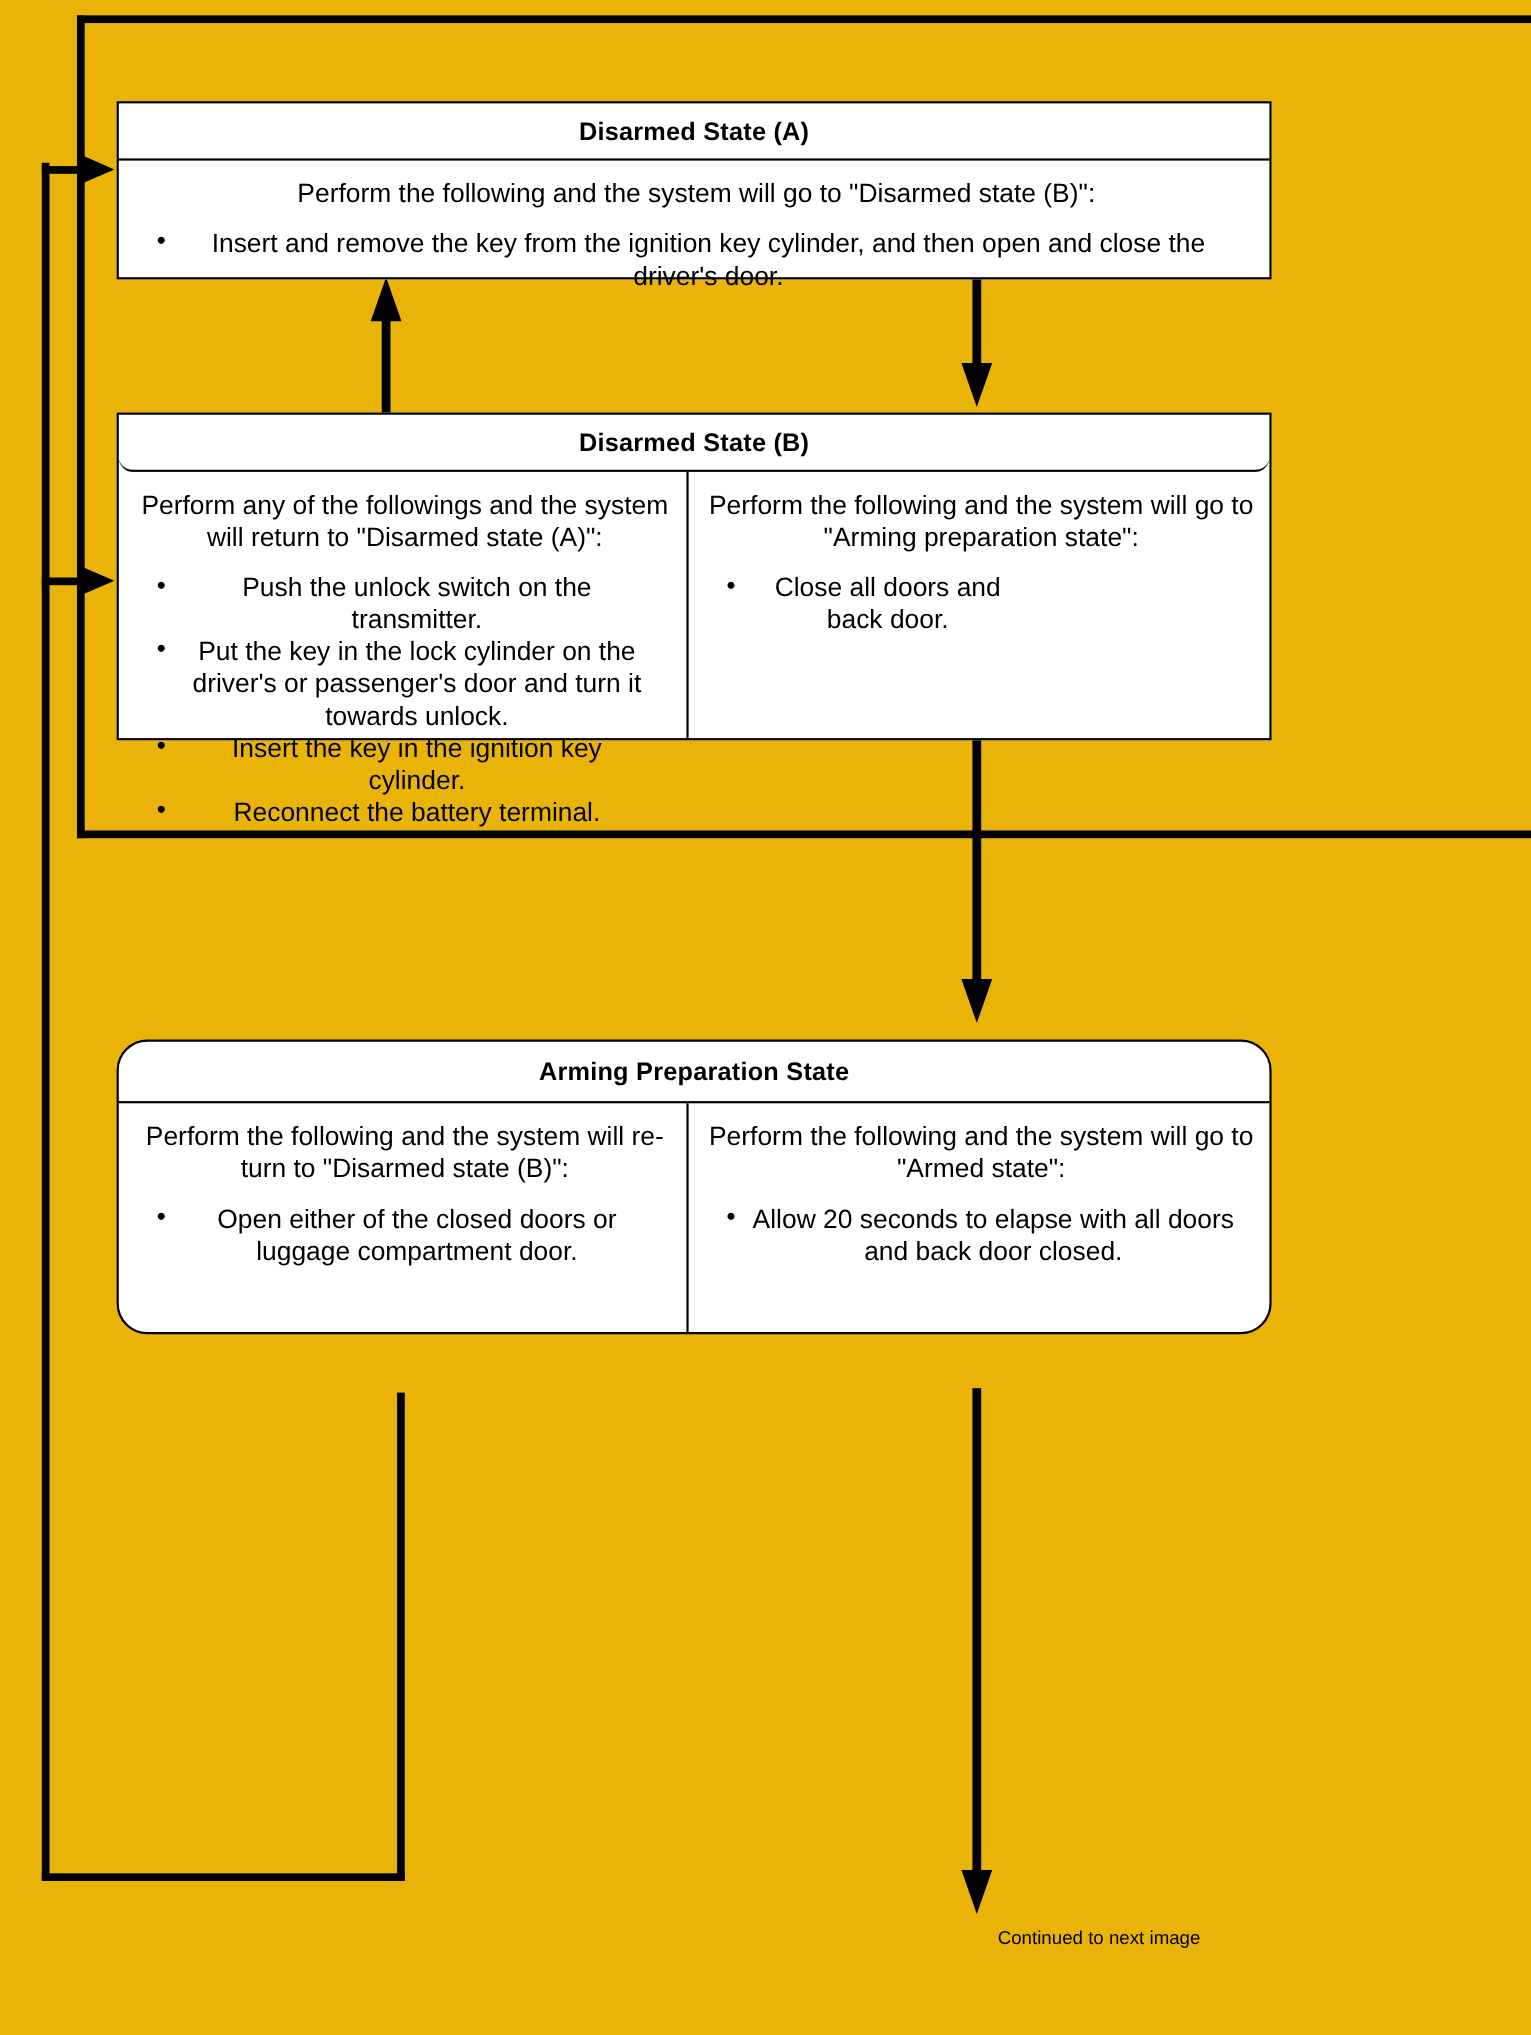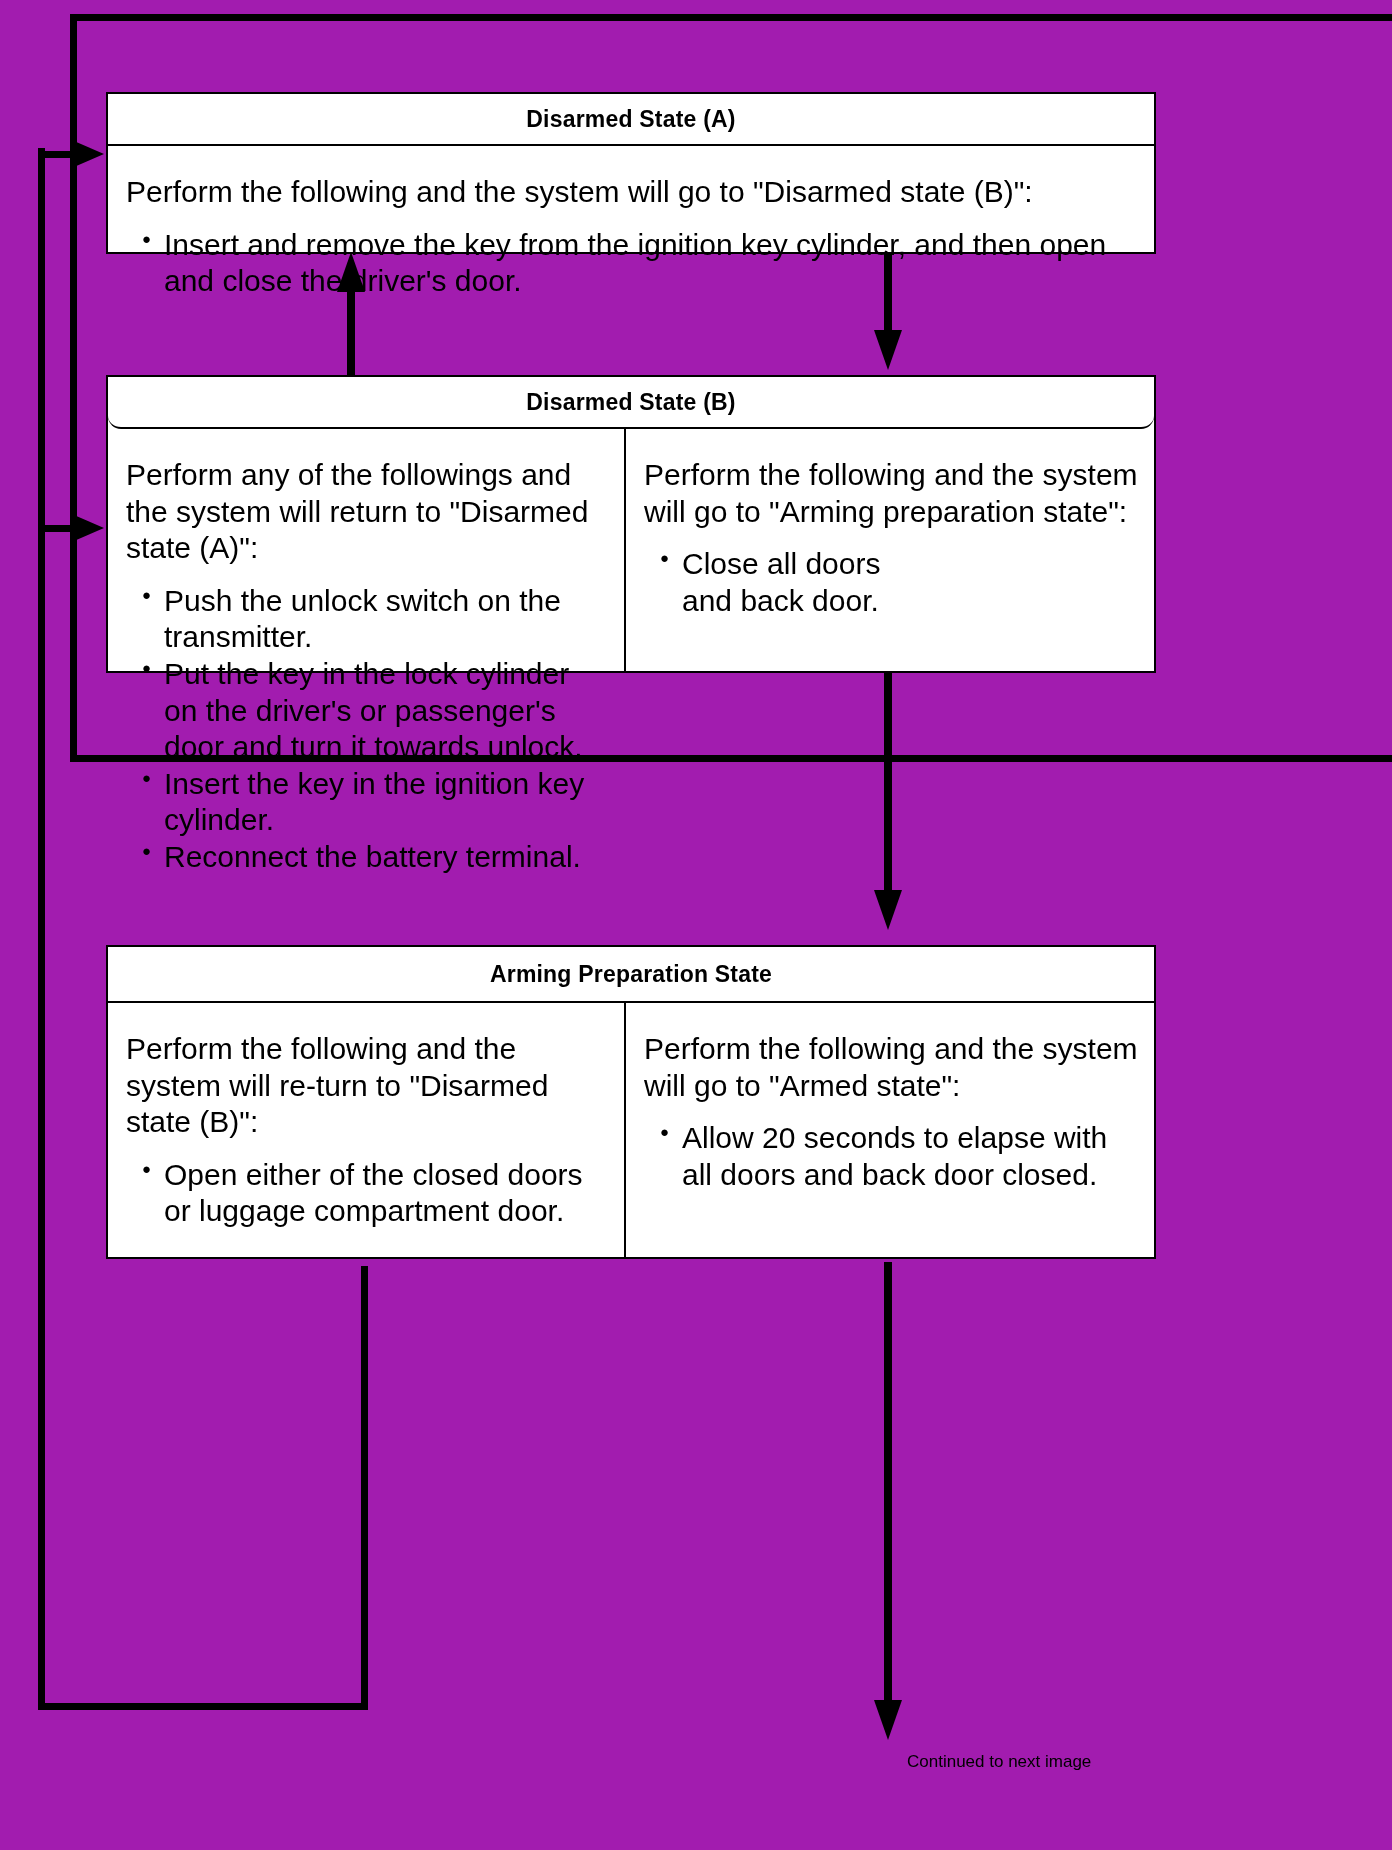--- a/index.html
+++ b/index.html
@@ -9,21 +9,21 @@
     background: #ffffff;
   }
   body {
     font-family: "Liberation Sans", sans-serif;
     color: #000000;
   }
   #page {
     position: relative;
     width: 1392px;
     height: 1850px;
-    background: #a21caf;
+    background: #eab308;
     overflow: hidden;
   }
 
   
   .state-box {
     position: absolute;
     border: 2px solid #000;
     background: #fff;
     box-sizing: border-box;
   }
@@ -38,23 +38,24 @@
     align-items: center;
     justify-content: center;
   }
   .state-body {
     display: flex;
     box-sizing: border-box;
     height: calc(100% - 52px);
   }
   .col {
     box-sizing: border-box;
-    padding: 28px 14px 10px 18px;
-    font-size: 30px;
+    padding: 16px 14px 10px 18px;
+    font-size: 24px;
     line-height: 1.22;
+    text-align: center;
   }
   .col.left-col {
     border-right: 2px solid #000;
   }
   .col.full {
     width: 100%;
     border-right: none;
   }
   .intro {
     margin: 0 0 1px 0;
@@ -175,21 +176,21 @@
       </div>
       <div class="col" style="width:528px;">
         <p class="intro">Perform the following and the system will go to "Arming preparation state":</p>
         <ul class="bullets">
           <li style="max-width:250px;">Close all doors and back door.</li>
         </ul>
       </div>
     </div>
   </div>
 
-  <div class="state-box" style="left:106px; top:945px; width:1050px; height:314px;">
+  <div class="state-box" style="left:106px; top:945px; width:1050px; height:268px;border-radius:28px;">
     <div class="state-title" style="height:56px;">Arming Preparation State</div>
     <div class="state-body" style="height:calc(100% - 56px);">
       <div class="col left-col" style="width:518px;">
         <p class="intro">Perform the following and the system will re-turn to "Disarmed state (B)":</p>
         <ul class="bullets">
           <li>Open either of the closed doors or luggage compartment door.</li>
         </ul>
       </div>
       <div class="col" style="width:528px;">
         <p class="intro">Perform the following and the system will go to "Armed state":</p>

